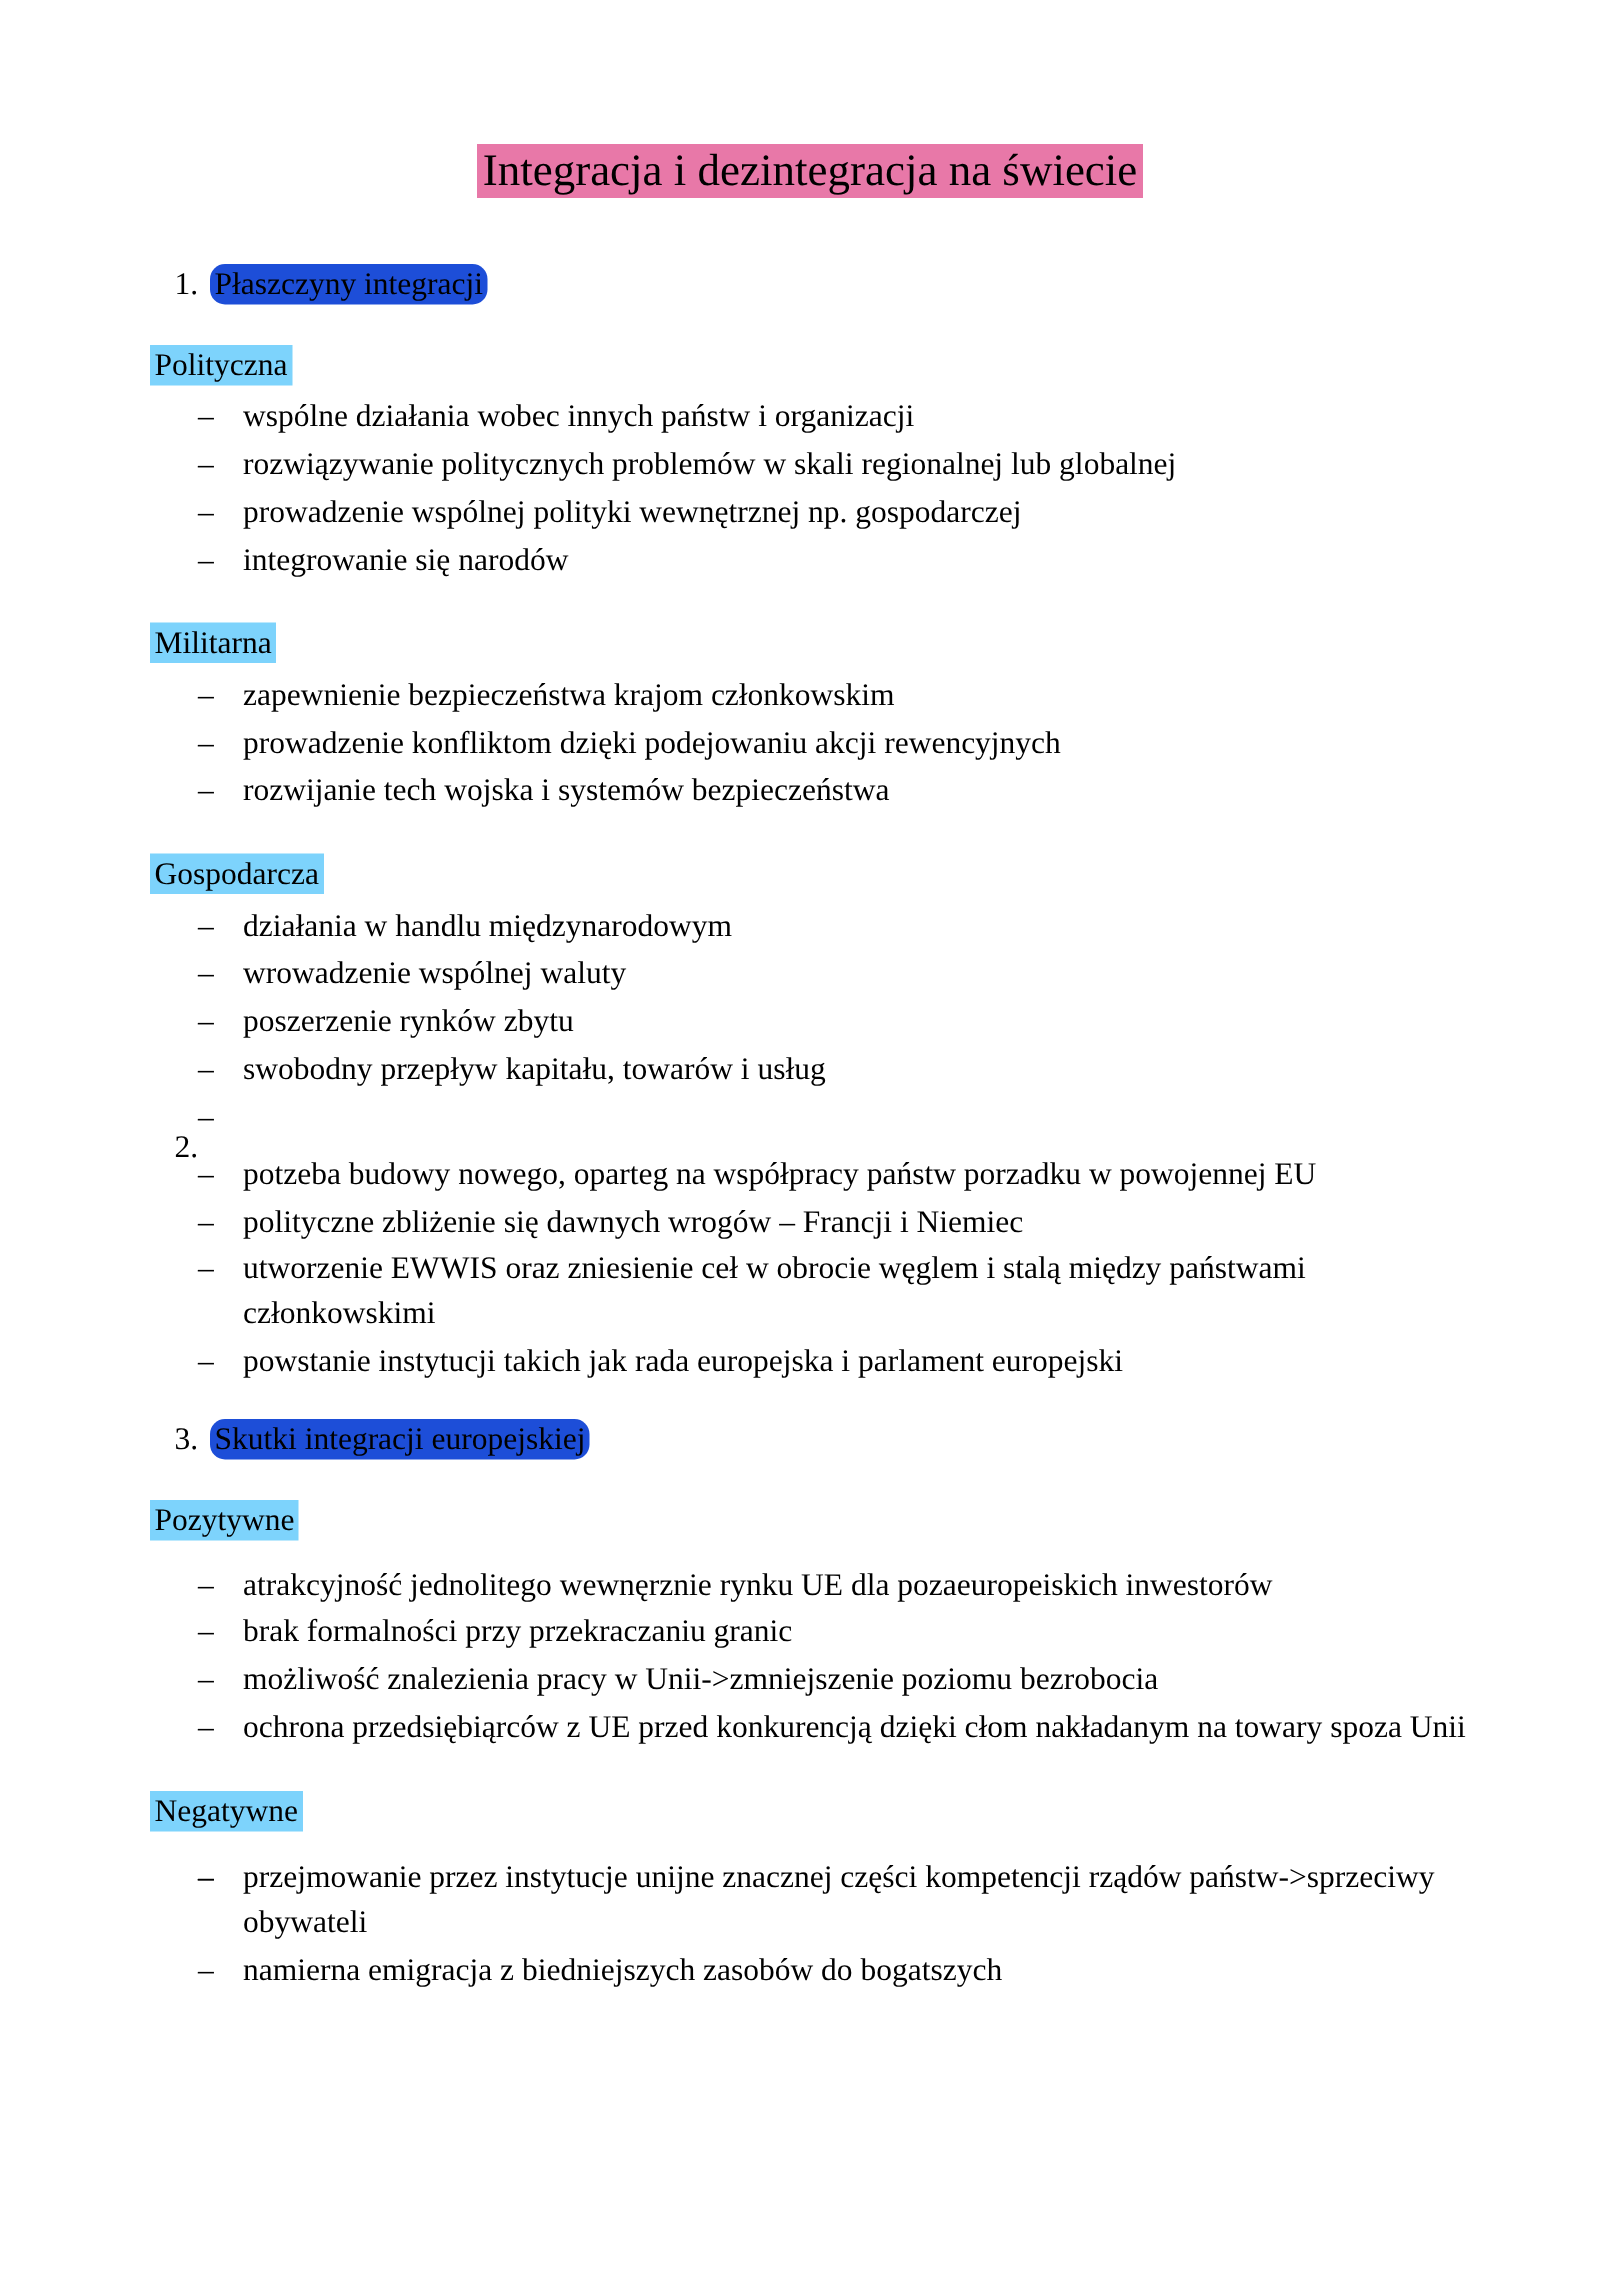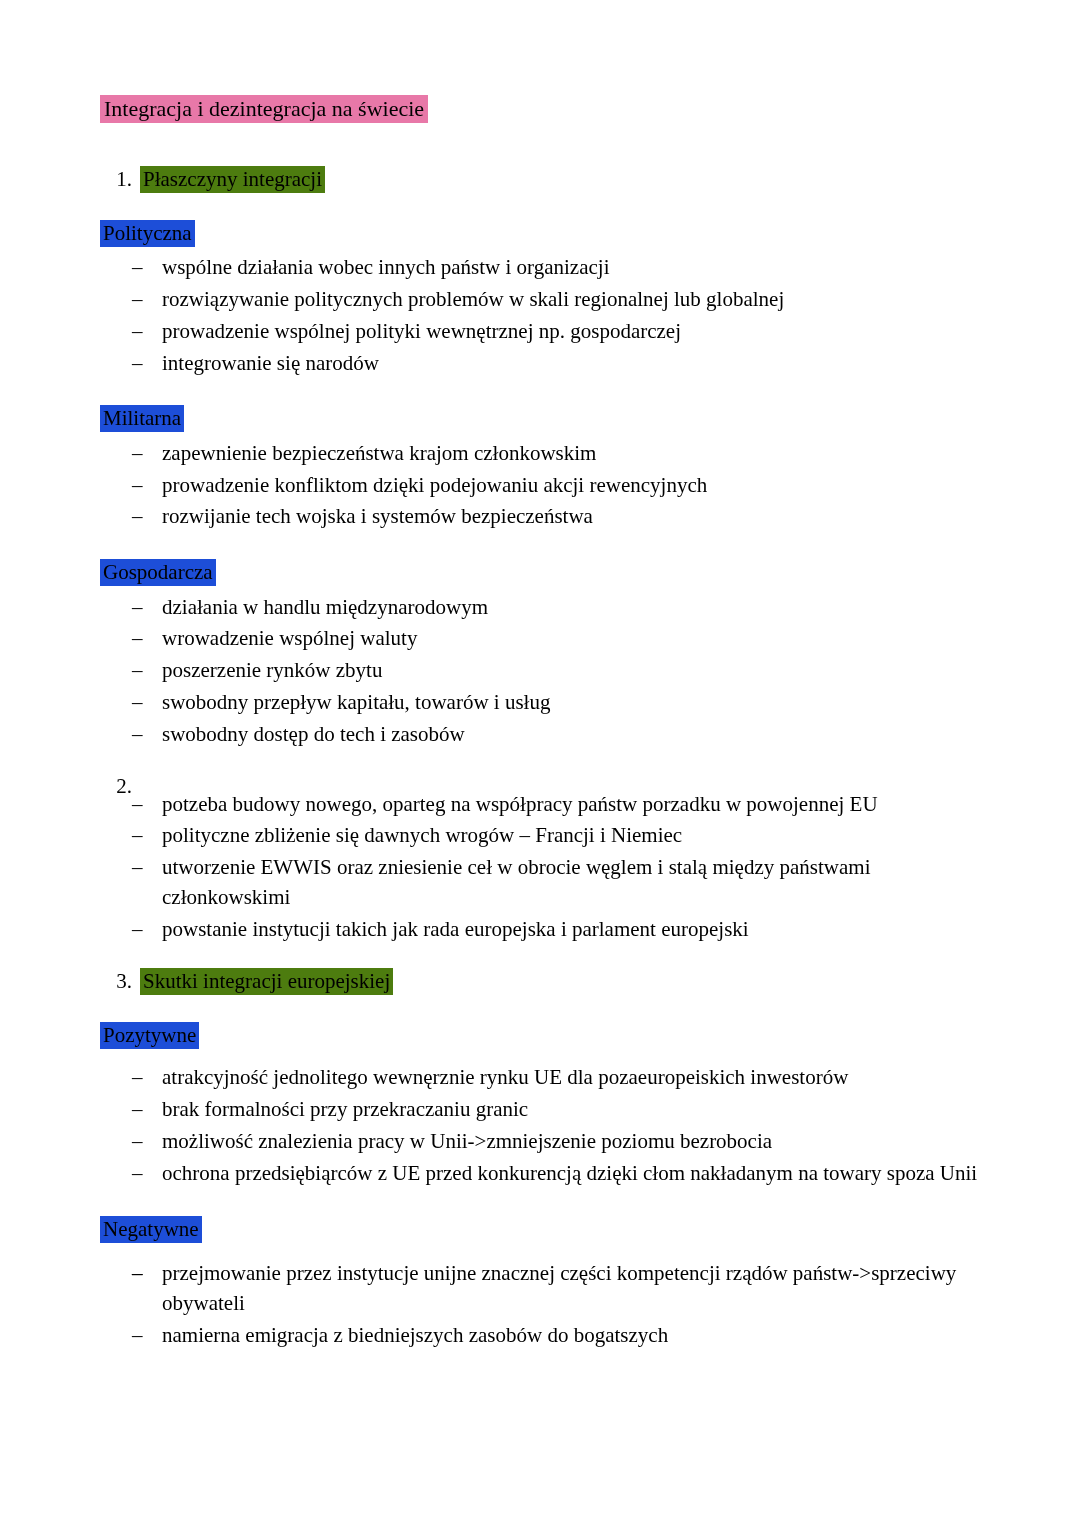--- a/index.html
+++ b/index.html
@@ -14,36 +14,37 @@
     color: #000000;
   }
   .page {
     position: relative;
     width: 1080px;
     min-height: 1528px;
     box-sizing: border-box;
     padding: 95px 100px 40px 100px;
   }
   h1.doc-title {
-    font-size: 22px;
+    font-size: 30px;
     font-weight: normal;
-    text-align: left;
+    text-align: center;
     margin: 0 0 42px 0;
     line-height: 1.25;
   }
   h1.doc-title .hl-title {
     background: #e878a8;
     padding: 1px 4px 2px 4px;
   }
   .hl-cyan {
-    background: #4d7c0f;
+    background: #1d4ed8;
     padding: 1px 3px 2px 3px;
+    border-radius: 10px;
   }
   .hl-green {
-    background: #1d4ed8;
+    background: #7dd3fc;
     padding: 1px 3px 2px 3px;
   }
   ol.main-list {
     margin: 0;
     padding: 0;
     list-style: none;
   }
   .num-item {
     font-size: 21px;
     line-height: 1.35;
@@ -118,21 +119,21 @@
     </ul>
 
     <div class="section-head">
       <span class="hl-green">Gospodarcza</span>
     </div>
     <ul class="dash-list">
       <li><span class="dash">–</span><span>działania w handlu międzynarodowym</span></li>
       <li><span class="dash">–</span><span>wrowadzenie wspólnej waluty</span></li>
       <li><span class="dash">–</span><span>poszerzenie rynków zbytu</span></li>
       <li><span class="dash">–</span><span>swobodny przepływ kapitału, towarów i usług</span></li>
-      <li><span class="dash">–</span><span>swobodny dostęp do tech i zasobów</span></li>
+      <li><span class="dash">–</span></li>
     </ul>
 
     <div class="gap-md"></div>
 
     <li class="num-item">
       <span class="num">2.</span>
     </li>
 
     <div class="gap-sm"></div>
 

